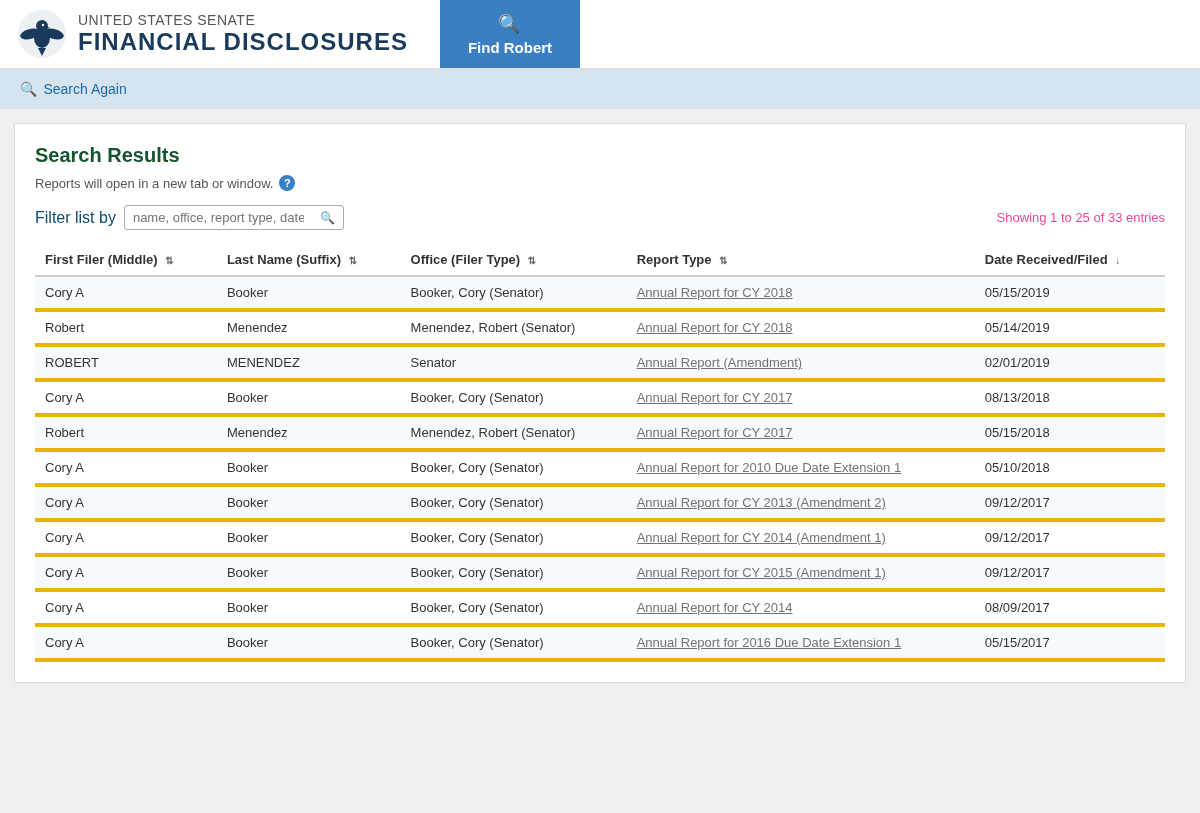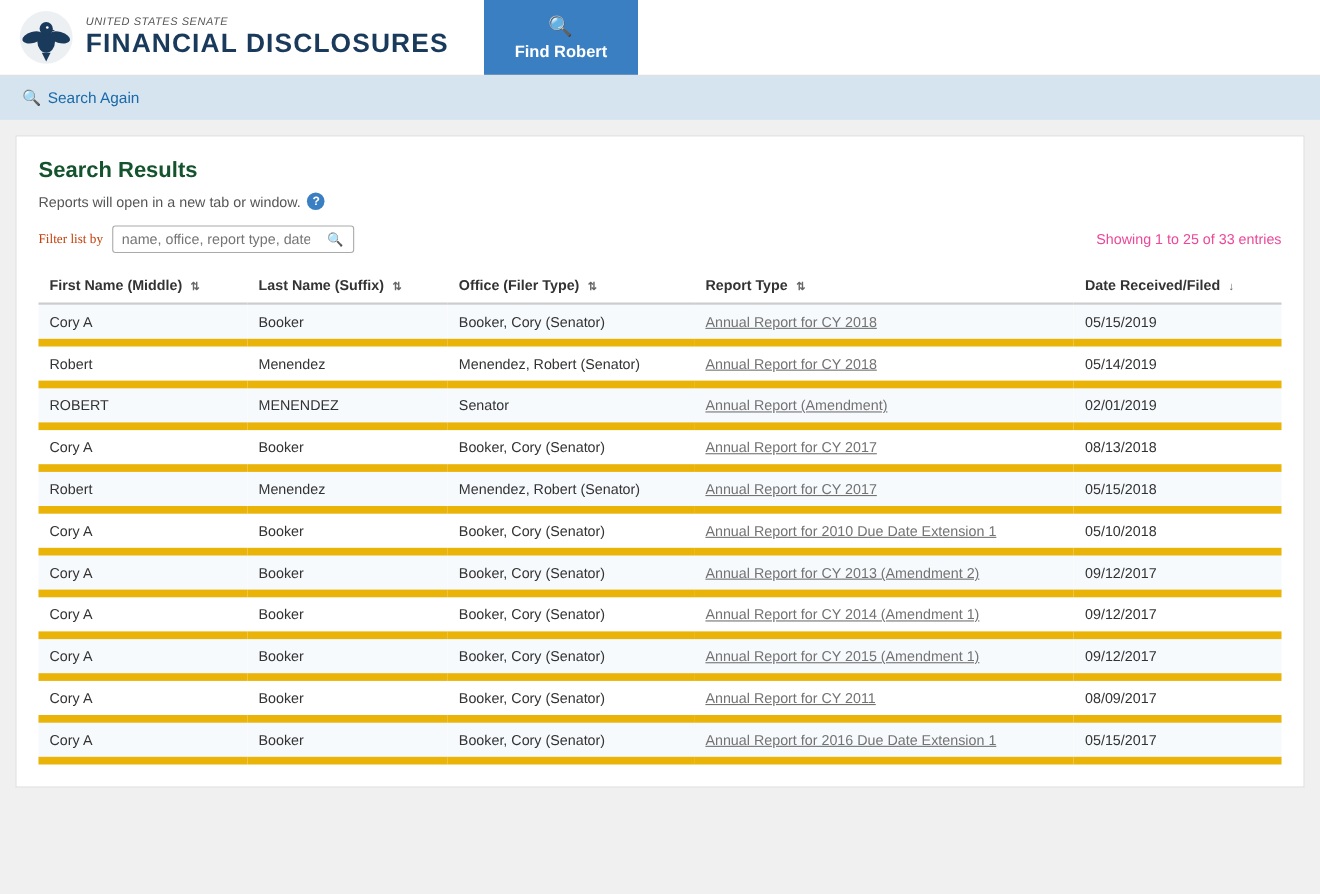--- a/index.html
+++ b/index.html
@@ -21,25 +21,24 @@
     .header-logo-eagle {
       width: 52px;
       height: 52px;
     }
     .header-logo-text {
       display: flex;
       flex-direction: column;
       justify-content: center;
     }
     .header-logo-text .top-line {
-      font-size: 10px;
+      font-size: 14px;
       color: #555;
       letter-spacing: 0.5px;
       text-transform: uppercase;
-      font-style: italic;
     }
     .header-logo-text .bottom-line {
       font-size: 24px;
       font-weight: bold;
       color: #1a3a5c;
       letter-spacing: 1px;
       text-transform: uppercase;
     }
     .header-nav {
       display: flex;
@@ -117,24 +116,23 @@
     }
 
     
     .filter-row {
       display: flex;
       align-items: center;
       justify-content: space-between;
       margin-bottom: 14px;
     }
     .filter-label {
-      font-size: 12px;
-      color: #c2410c;
+      font-size: 16px;
+      color: #0c4a6e;
       margin-right: 8px;
-      font-family: Liberation Serif, serif;
     }
     .filter-input-wrap {
       display: flex;
       align-items: center;
       border: 1px solid #aaa;
       border-radius: 3px;
       padding: 4px 8px;
       gap: 16px;
       background: #fff;
       width: 220px;
@@ -170,21 +168,21 @@
       cursor: pointer;
       user-select: none;
     }
     thead th .sort-arrows {
       display: inline-block;
       margin-left: 4px;
       font-size: 10px;
       color: #666;
     }
     tbody tr {
-      border-bottom: 7px solid #eab308;
+      border-bottom: 4px solid #eab308;
     }
     tbody tr:nth-child(odd) {
       background: #f7fafd;
     }
     tbody tr:nth-child(even) {
       background: #fff;
     }
     tbody td {
       padding: 8px 10px;
       vertical-align: top;
@@ -254,21 +252,21 @@
         <span style="color:#888;font-size:12px;">🔍</span>
       </div>
     </div>
     <span class="showing-text">Showing 1 to 25 of 33 entries</span>
   </div>
 
   <table>
     <thead>
       <tr>
         <th>
-          <span>First Name (Middle)</span>
+          <span>First Filer (Middle)</span>
           <span class="sort-arrows">⇅</span>
         </th>
         <th>
           <span>Last Name (Suffix)</span>
           <span class="sort-arrows">⇅</span>
         </th>
         <th>
           <span>Office (Filer Type)</span>
           <span class="sort-arrows">⇅</span>
         </th>
@@ -343,21 +341,21 @@
           <td>Cory A</td>
           <td>Booker</td>
           <td>Booker, Cory (Senator)</td>
           <td><a class="report-link" href="#">Annual Report for CY 2015 (Amendment 1)</a></td>
           <td>09/12/2017</td>
         </tr>
         <tr>
           <td>Cory A</td>
           <td>Booker</td>
           <td>Booker, Cory (Senator)</td>
-          <td><a class="report-link" href="#">Annual Report for CY 2011</a></td>
+          <td><a class="report-link" href="#">Annual Report for CY 2014</a></td>
           <td>08/09/2017</td>
         </tr>
         <tr>
           <td>Cory A</td>
           <td>Booker</td>
           <td>Booker, Cory (Senator)</td>
           <td><a class="report-link" href="#">Annual Report for 2016 Due Date Extension 1</a></td>
           <td>05/15/2017</td>
         </tr>
       </tbody>

